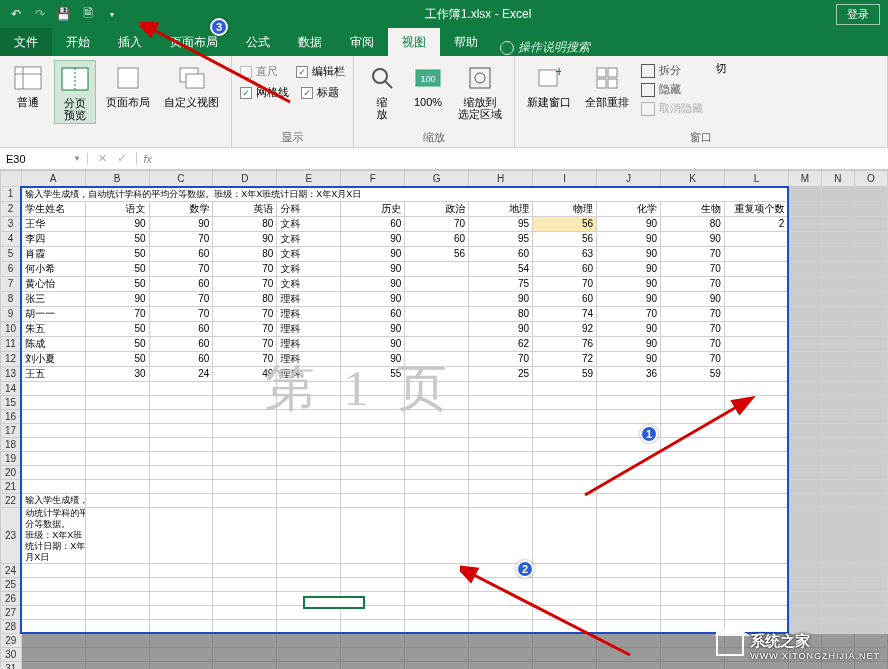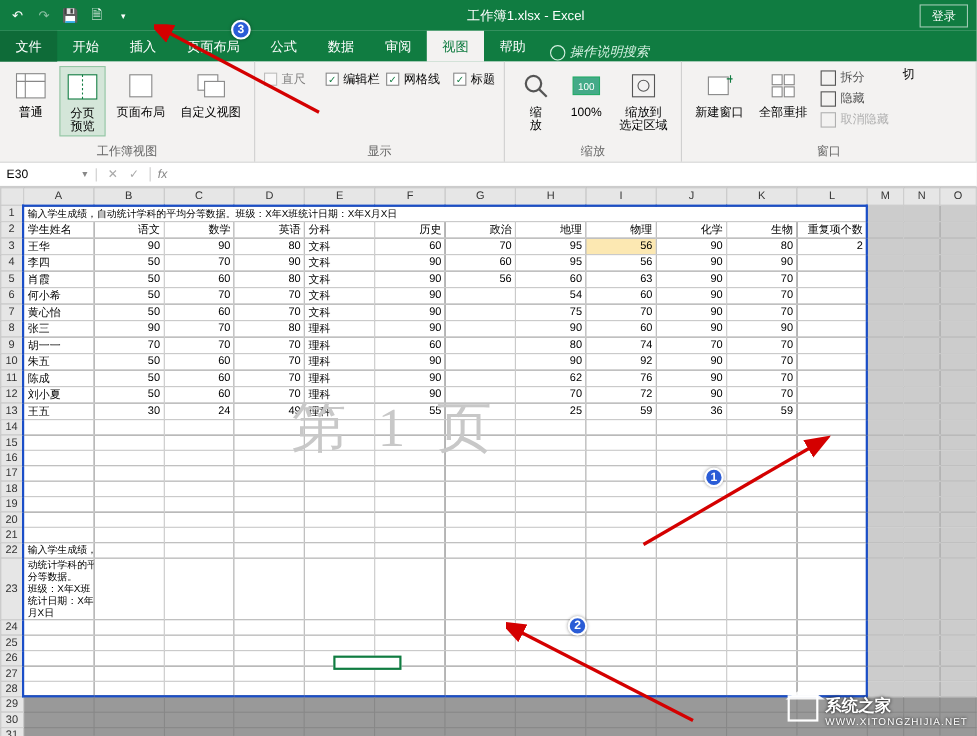--- a/index.html
+++ b/index.html
@@ -23,21 +23,21 @@
 
 
 .ribbon { height: 92px; background: #f3f2f1; border-bottom: 1px solid #d0d0d0; display: flex; }
 .group { border-right: 1px solid #d0d0d0; padding: 4px 8px 2px; display: flex; flex-direction: column; }
 .group-body { flex: 1; display: flex; align-items: flex-start; gap: 6px; }
 .group-label { text-align: center; font-size: 11px; color: #666; padding-top: 2px; }
 .rib-btn { display: flex; flex-direction: column; align-items: center; padding: 2px 4px; gap: 2px; min-width: 40px; }
 .rib-btn.active { background: #d4e6d9; border: 1px solid #95c6a5; }
 .rib-icon { width: 32px; height: 32px; display: flex; align-items: center; justify-content: center; }
 .rib-lbl { font-size: 11px; text-align: center; line-height: 12px; }
-.chk-list { display: flex; flex-direction: row; gap: 6px; padding-top: 4px; }
+.chk-list { display: flex; flex-direction: column; gap: 6px; padding-top: 4px; }
 .chk-row { display: flex; align-items: center; gap: 4px; font-size: 11px; }
 .chk { width: 12px; height: 12px; border: 1px solid #888; background: #fff; display: flex; align-items: center; justify-content: center; font-size: 9px; color: #107c41; }
 .small-list { display: flex; flex-direction: column; gap: 2px; font-size: 11px; color: #555; }
 .small-row { display: flex; align-items: center; gap: 4px; padding: 1px 2px; }
 .small-row.disabled { color: #b0b0b0; }
 .sm-icon { width: 14px; height: 14px; border: 1px solid currentColor; }
 
 
 .fbar { height: 22px; border-bottom: 1px solid #ccc; display: flex; align-items: center; background: #fff; }
 .namebox { width: 88px; border-right: 1px solid #ccc; padding: 0 6px; font-size: 11px; display: flex; align-items: center; justify-content: space-between; }
@@ -148,21 +148,20 @@
       <div class="rib-btn">
         <div class="rib-icon">
             <svg width="28" height="24">
               <rect x="2" y="2" width="18" height="14" fill="#fff" stroke="#888"></rect>
               <rect x="8" y="8" width="18" height="14" fill="#fff" stroke="#888"></rect>
             </svg>
           </div>
         <div class="rib-lbl">自定义视图</div>
       </div>
     </div>
-    <div class="group-label">工作簿视图</div>
   </div>
 
   <div class="group">
     <div class="group-body">
       <div class="chk-list">
         <div style="display:flex; gap:18px">
           <div class="chk-row" style="opacity:.5">
               <div class="chk"></div>
               <span>直尺</span>
             </div>

